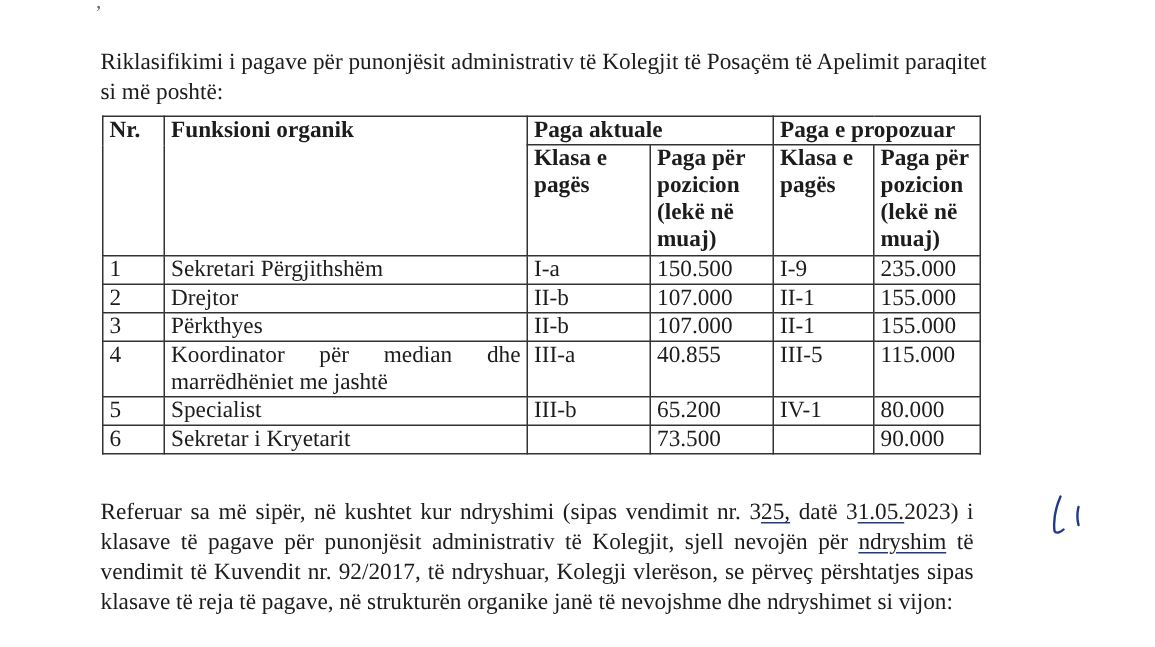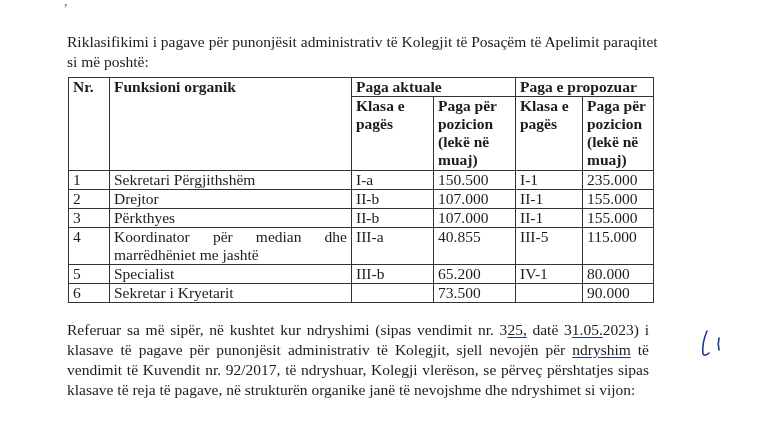--- a/index.html
+++ b/index.html
@@ -17,21 +17,21 @@
   .para {
     position: absolute;
     left: 67px;
     width: 582px;
     font-size: 15.5px;
     line-height: 20px;
     text-align: justify;
     margin: 0;
   }
   .para-intro { top: 32px; width: 600px; text-align: left; }
-  .para-ref { top: 320px; }
+  .para-ref { top: 332px; }
   .para-ref .u { text-decoration: underline; text-decoration-color: #1f3a8a; text-underline-offset: 2px; }
 
   table.sal {
     position: absolute;
     left: 68px; top: 77px;
     border-collapse: collapse;
     font-size: 15.5px;
     line-height: 18px;
   }
   table.sal td, table.sal th {
@@ -77,21 +77,21 @@
       <th class="c-k2">Klasa e pagës</th>
       <th class="c-p2">Paga për pozicion (lekë në muaj)</th>
     </tr>
   </thead>
   <tbody>
     <tr>
       <td>1</td>
       <td class="fn">Sekretari Përgjithshëm</td>
       <td>I-a</td>
       <td>150.500</td>
-      <td>I-1</td>
+      <td>I-9</td>
       <td>235.000</td>
     </tr>
     <tr>
       <td>2</td>
       <td class="fn">Drejtor</td>
       <td>II-b</td>
       <td>107.000</td>
       <td>II-1</td>
       <td>155.000</td>
     </tr>

